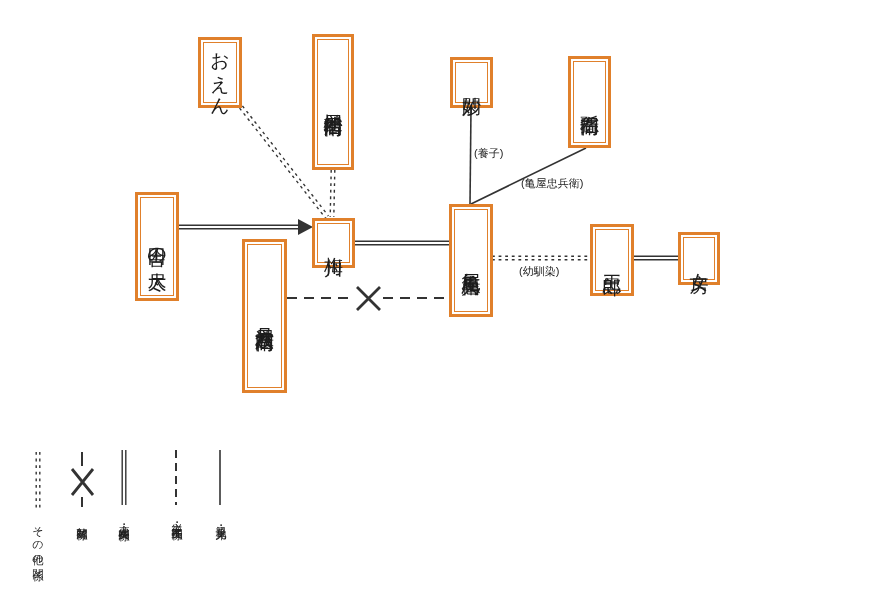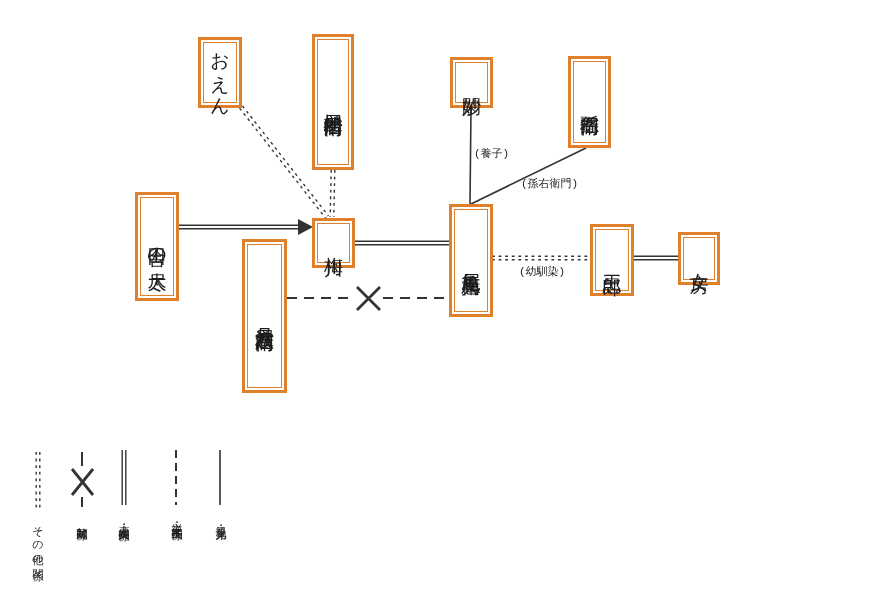--- a/index.html
+++ b/index.html
@@ -29,21 +29,21 @@
   #node-myokan    {left:455px;top:62px; width:33px;height:41px;}
   #node-magoemon  {left:573px;top:61px; width:33px;height:82px;}
   #node-inaka     {left:140px;top:197px;width:34px;height:99px;}
   #node-umegawa   {left:317px;top:223px;width:33px;height:40px;}
   #node-kameya    {left:454px;top:209px;width:34px;height:103px;}
   #node-tanbaya   {left:247px;top:244px;width:35px;height:144px;}
   #node-chuzaburo {left:595px;top:229px;width:34px;height:62px;}
   #node-nyobo     {left:683px;top:237px;width:32px;height:43px;}
 
   
-  .elabel{position:absolute;font-size:11px;color:var(--ink);white-space:nowrap;z-index:3;font-family:Liberation Mono, monospace;}
+  .elabel{position:absolute;font-size:11px;color:var(--ink);white-space:nowrap;z-index:3;}
   #elabel-adopted  {left:474px;top:146px;}
   #elabel-real     {left:521px;top:176px;}
   #elabel-childhood{left:519px;top:264px;}
 
   
   .vlabel{
     position:absolute;writing-mode:vertical-rl;text-orientation:upright;
     font-size:11px;letter-spacing:1px;color:var(--ink);white-space:nowrap;z-index:3;
   }
   #llabel-other  {left:30px; top:519px;}
@@ -141,21 +141,21 @@
   <div class="node" id="node-myokan">妙閑</div>
   <div class="node" id="node-magoemon">孫右衛門</div>
   <div class="node" id="node-inaka">田舎の大尽</div>
   <div class="node" id="node-umegawa">梅川</div>
   <div class="node" id="node-kameya">亀屋忠兵衛</div>
   <div class="node" id="node-tanbaya">丹波屋八右衛門</div>
   <div class="node" id="node-chuzaburo">忠三郎</div>
   <div class="node" id="node-nyobo">女房</div>
 
   <div class="elabel" id="elabel-adopted">(養子)</div>
-  <div class="elabel" id="elabel-real">(孫右衛門)</div>
+  <div class="elabel" id="elabel-real">(亀屋忠兵衛)</div>
   <div class="elabel" id="elabel-childhood">(幼馴染)</div>
 
   <div class="vlabel" id="llabel-other">その他の関係</div>
   <div class="vlabel" id="llabel-hostile">敵対関係</div>
   <div class="vlabel" id="llabel-couple">恋人・夫婦関係</div>
   <div class="vlabel" id="llabel-master">主従・元主従関係</div>
   <div class="vlabel" id="llabel-parent">親子・兄弟</div>
 
 </div>
 

